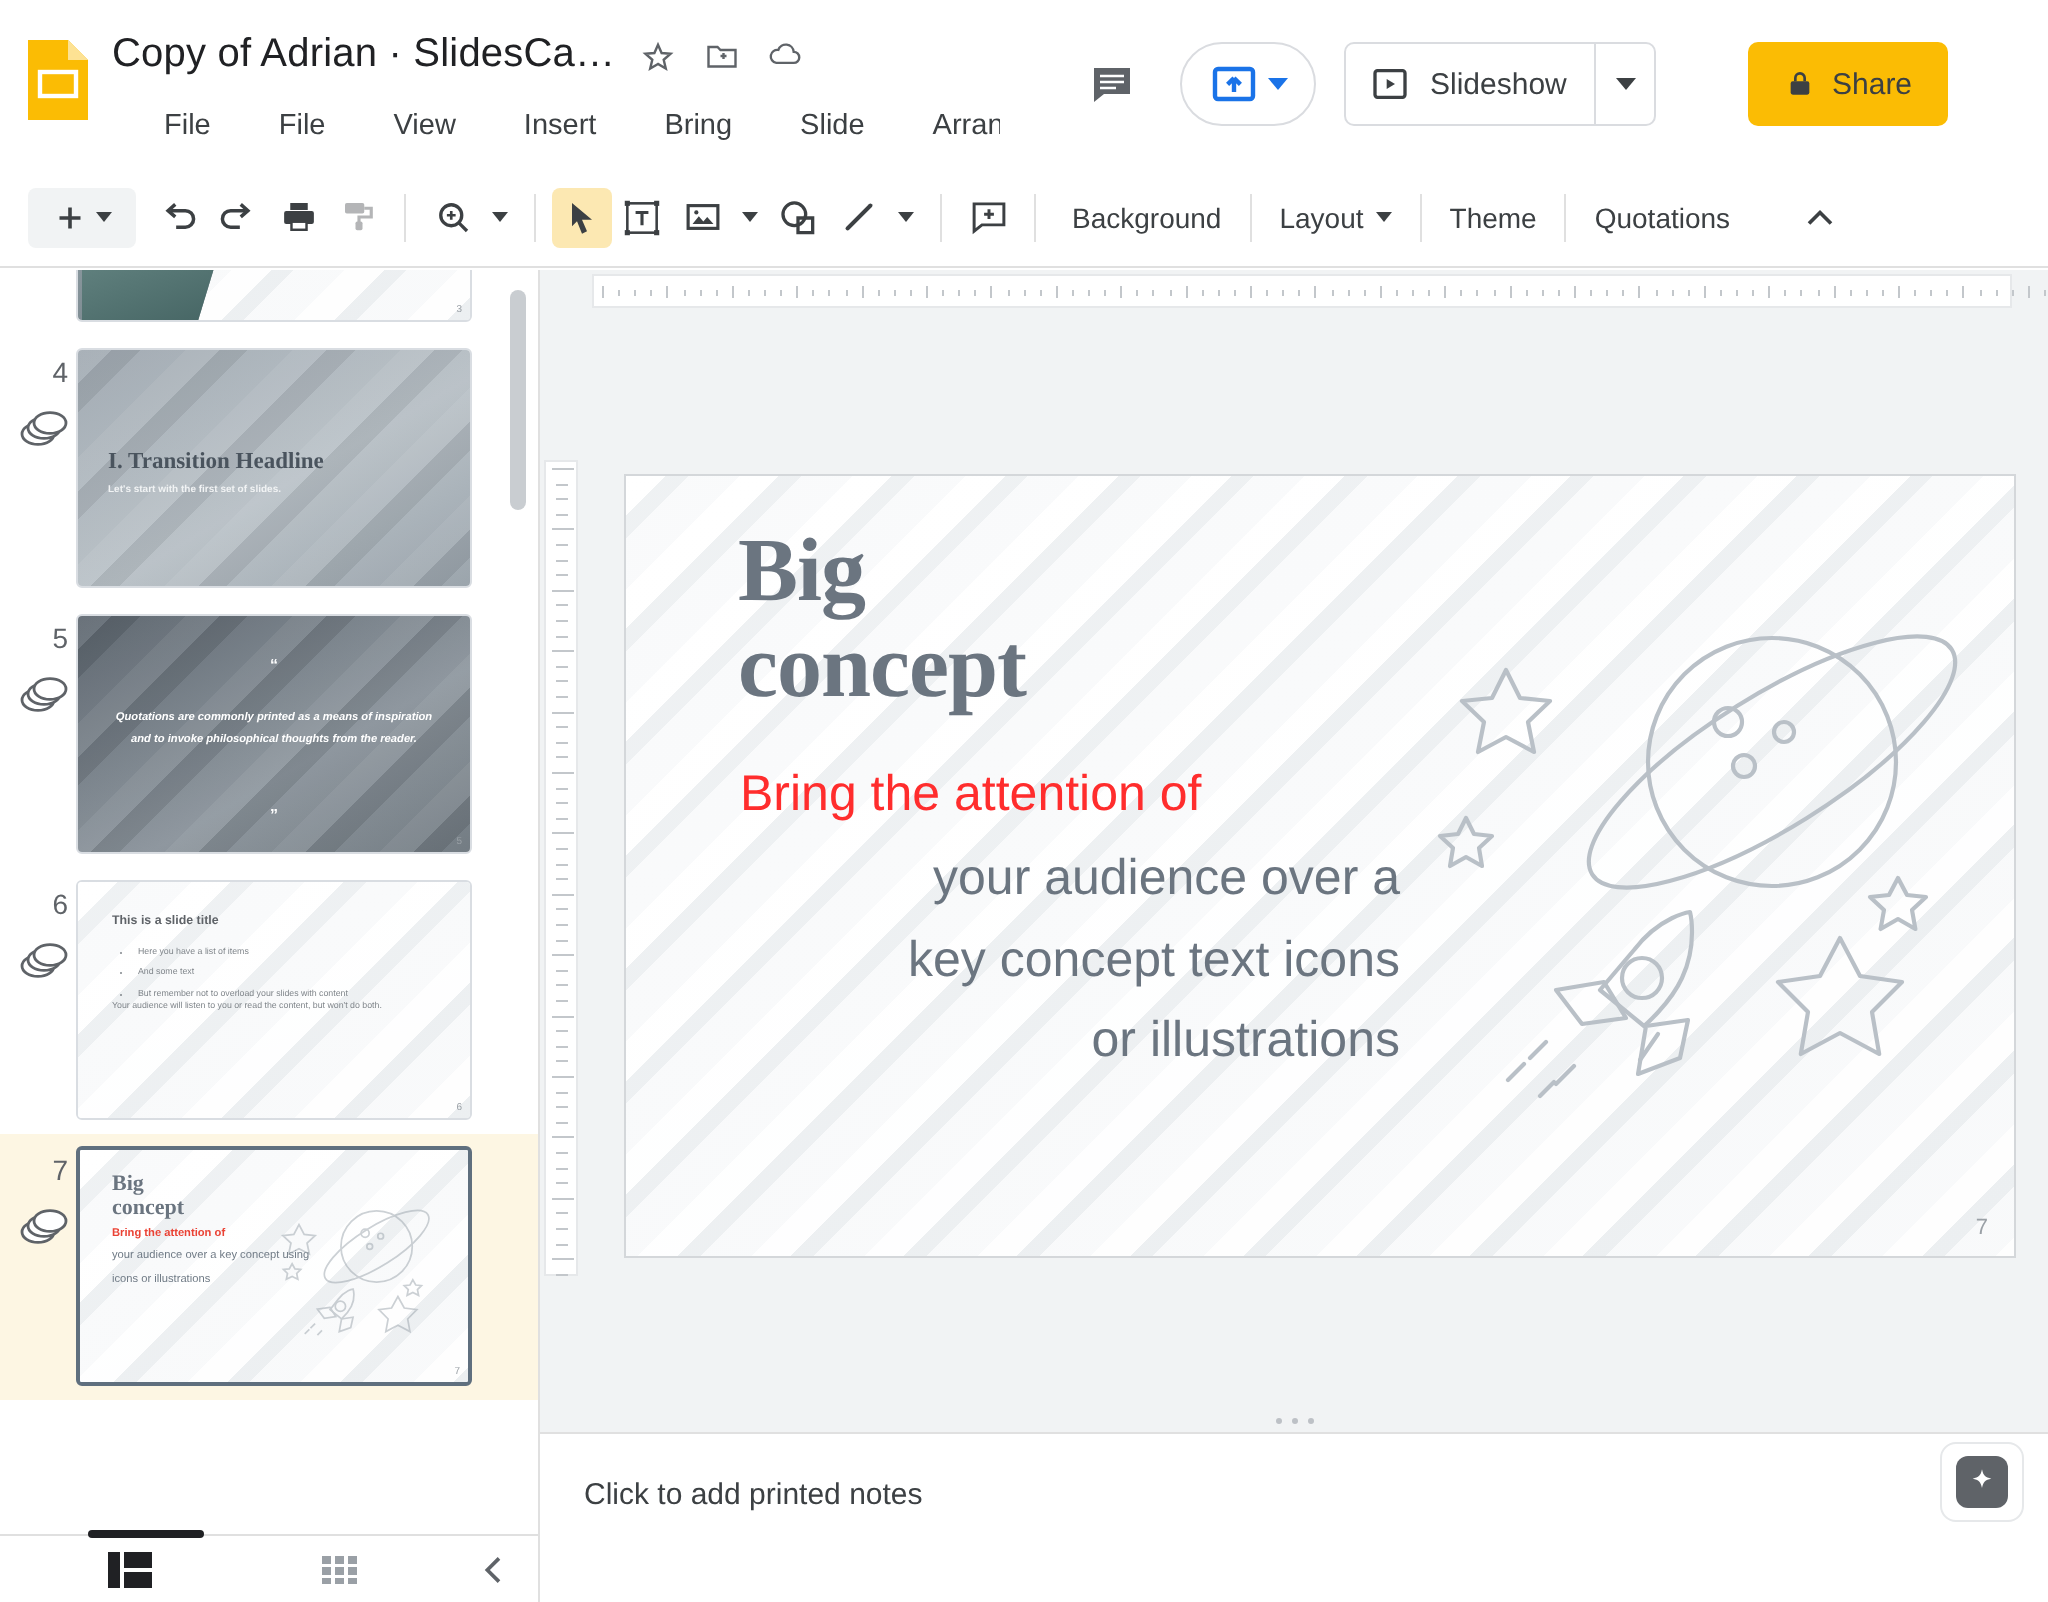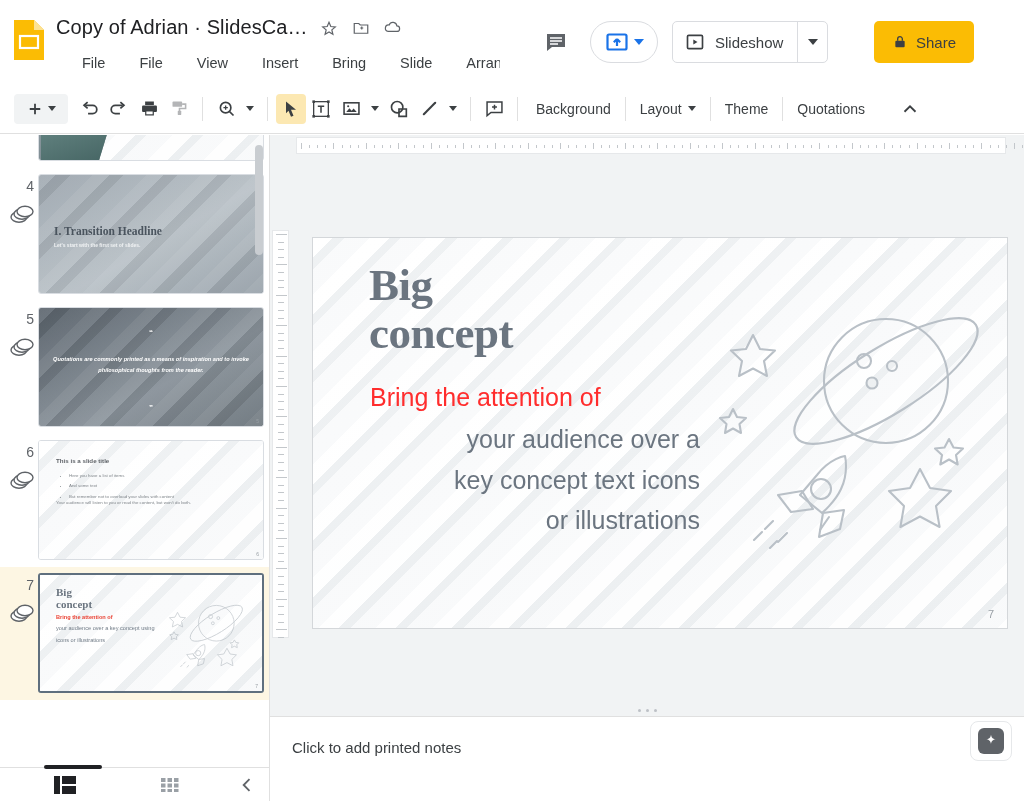--- a/index.html
+++ b/index.html
@@ -67,21 +67,21 @@
     position:absolute; left:0; top:135px; width:270px; height:632px; background:#fff;
     border-right:1px solid #e0e0e0; overflow:hidden;
   }
   .filmstrip { position:absolute; left:0; top:-100px; width:270px; }
   .slide-row { position:relative; height:133px; display:flex; align-items:flex-start; padding-top:6px; }
   .slide-row.active { background:#fdf6e3; }
   .sr-gutter { width:38px; position:relative; flex:0 0 auto; }
   .sr-num { position:absolute; right:4px; top:4px; font-size:14px; color:#5f6368; }
   .sr-trans { position:absolute; right:2px; top:30px; width:28px; height:22px; cursor:pointer; }
   .thumb {
-    width:226px; height:120px; background:#fff; border:1px solid #d9dde2; border-radius:3px;
+    width:198px; height:120px; background:#fff; border:1px solid #d9dde2; border-radius:3px;
     overflow:hidden; position:relative; cursor:pointer; flex:0 0 auto;
   }
   .thumb.selected { border:2px solid #5f6f7e; }
 
   
   .bg-light {
     position:absolute; inset:0;
     background:
       repeating-linear-gradient(135deg,
         rgba(255,255,255,0.95) 0px, rgba(255,255,255,0.95) 14px,

